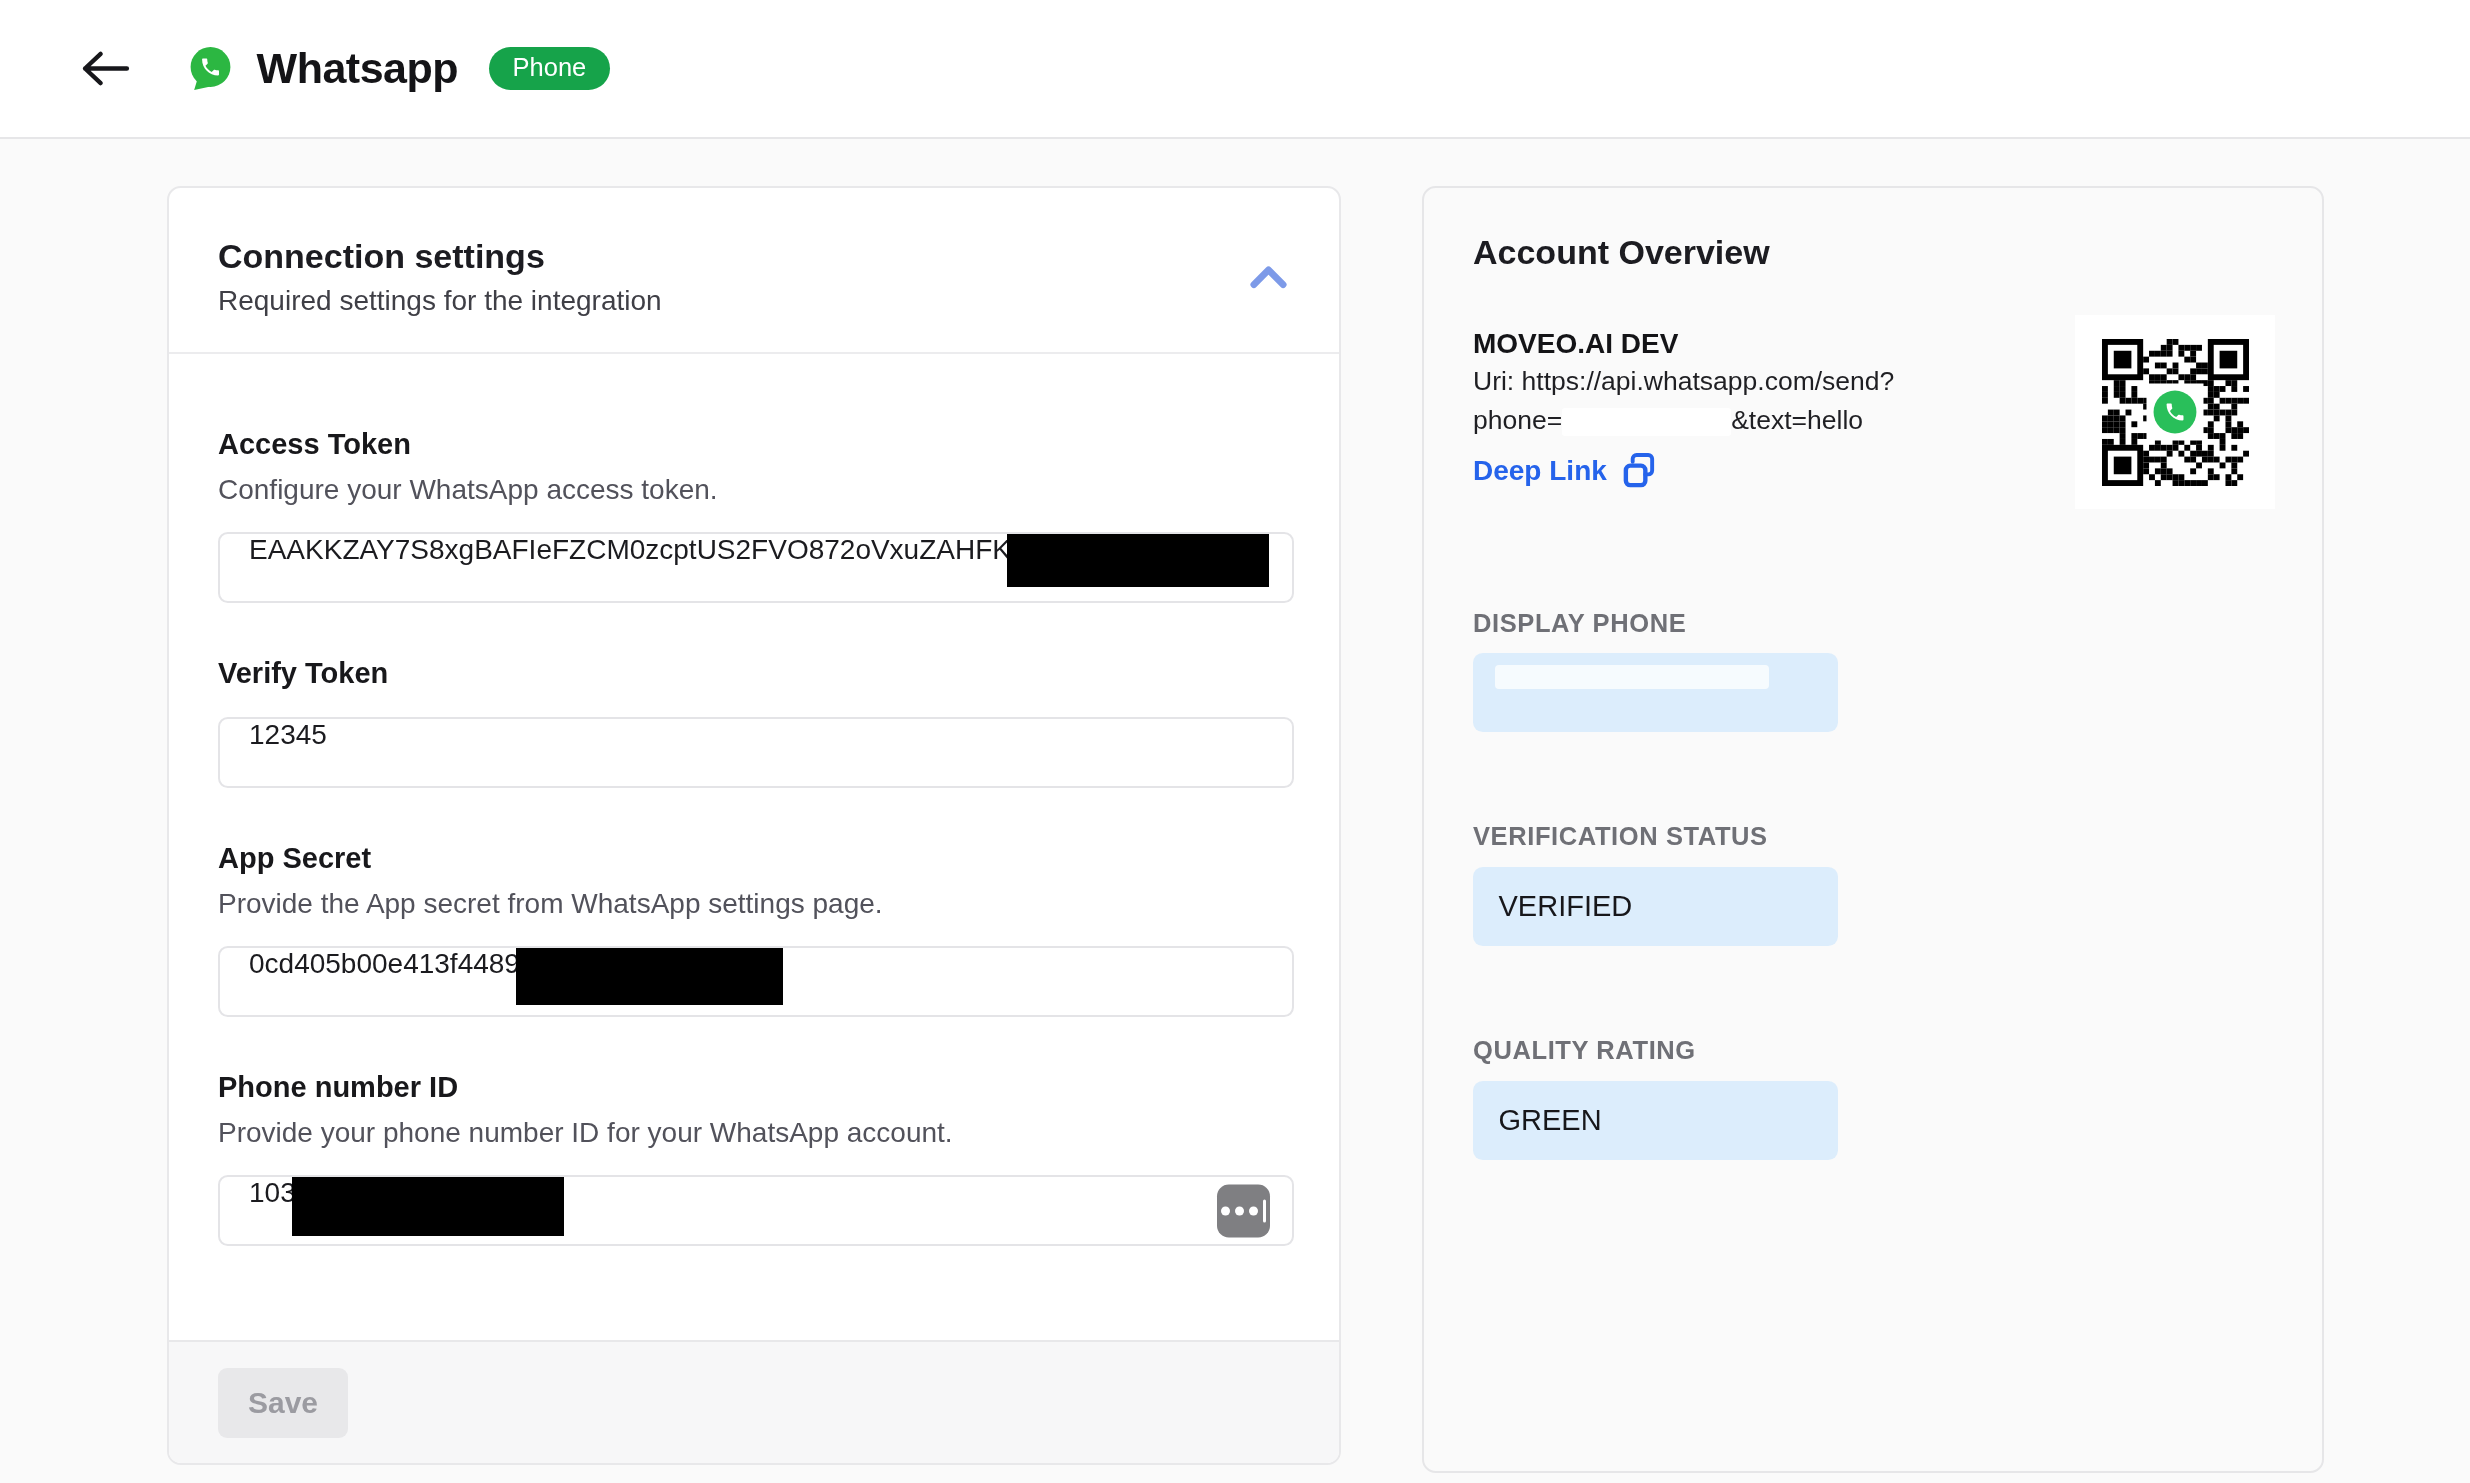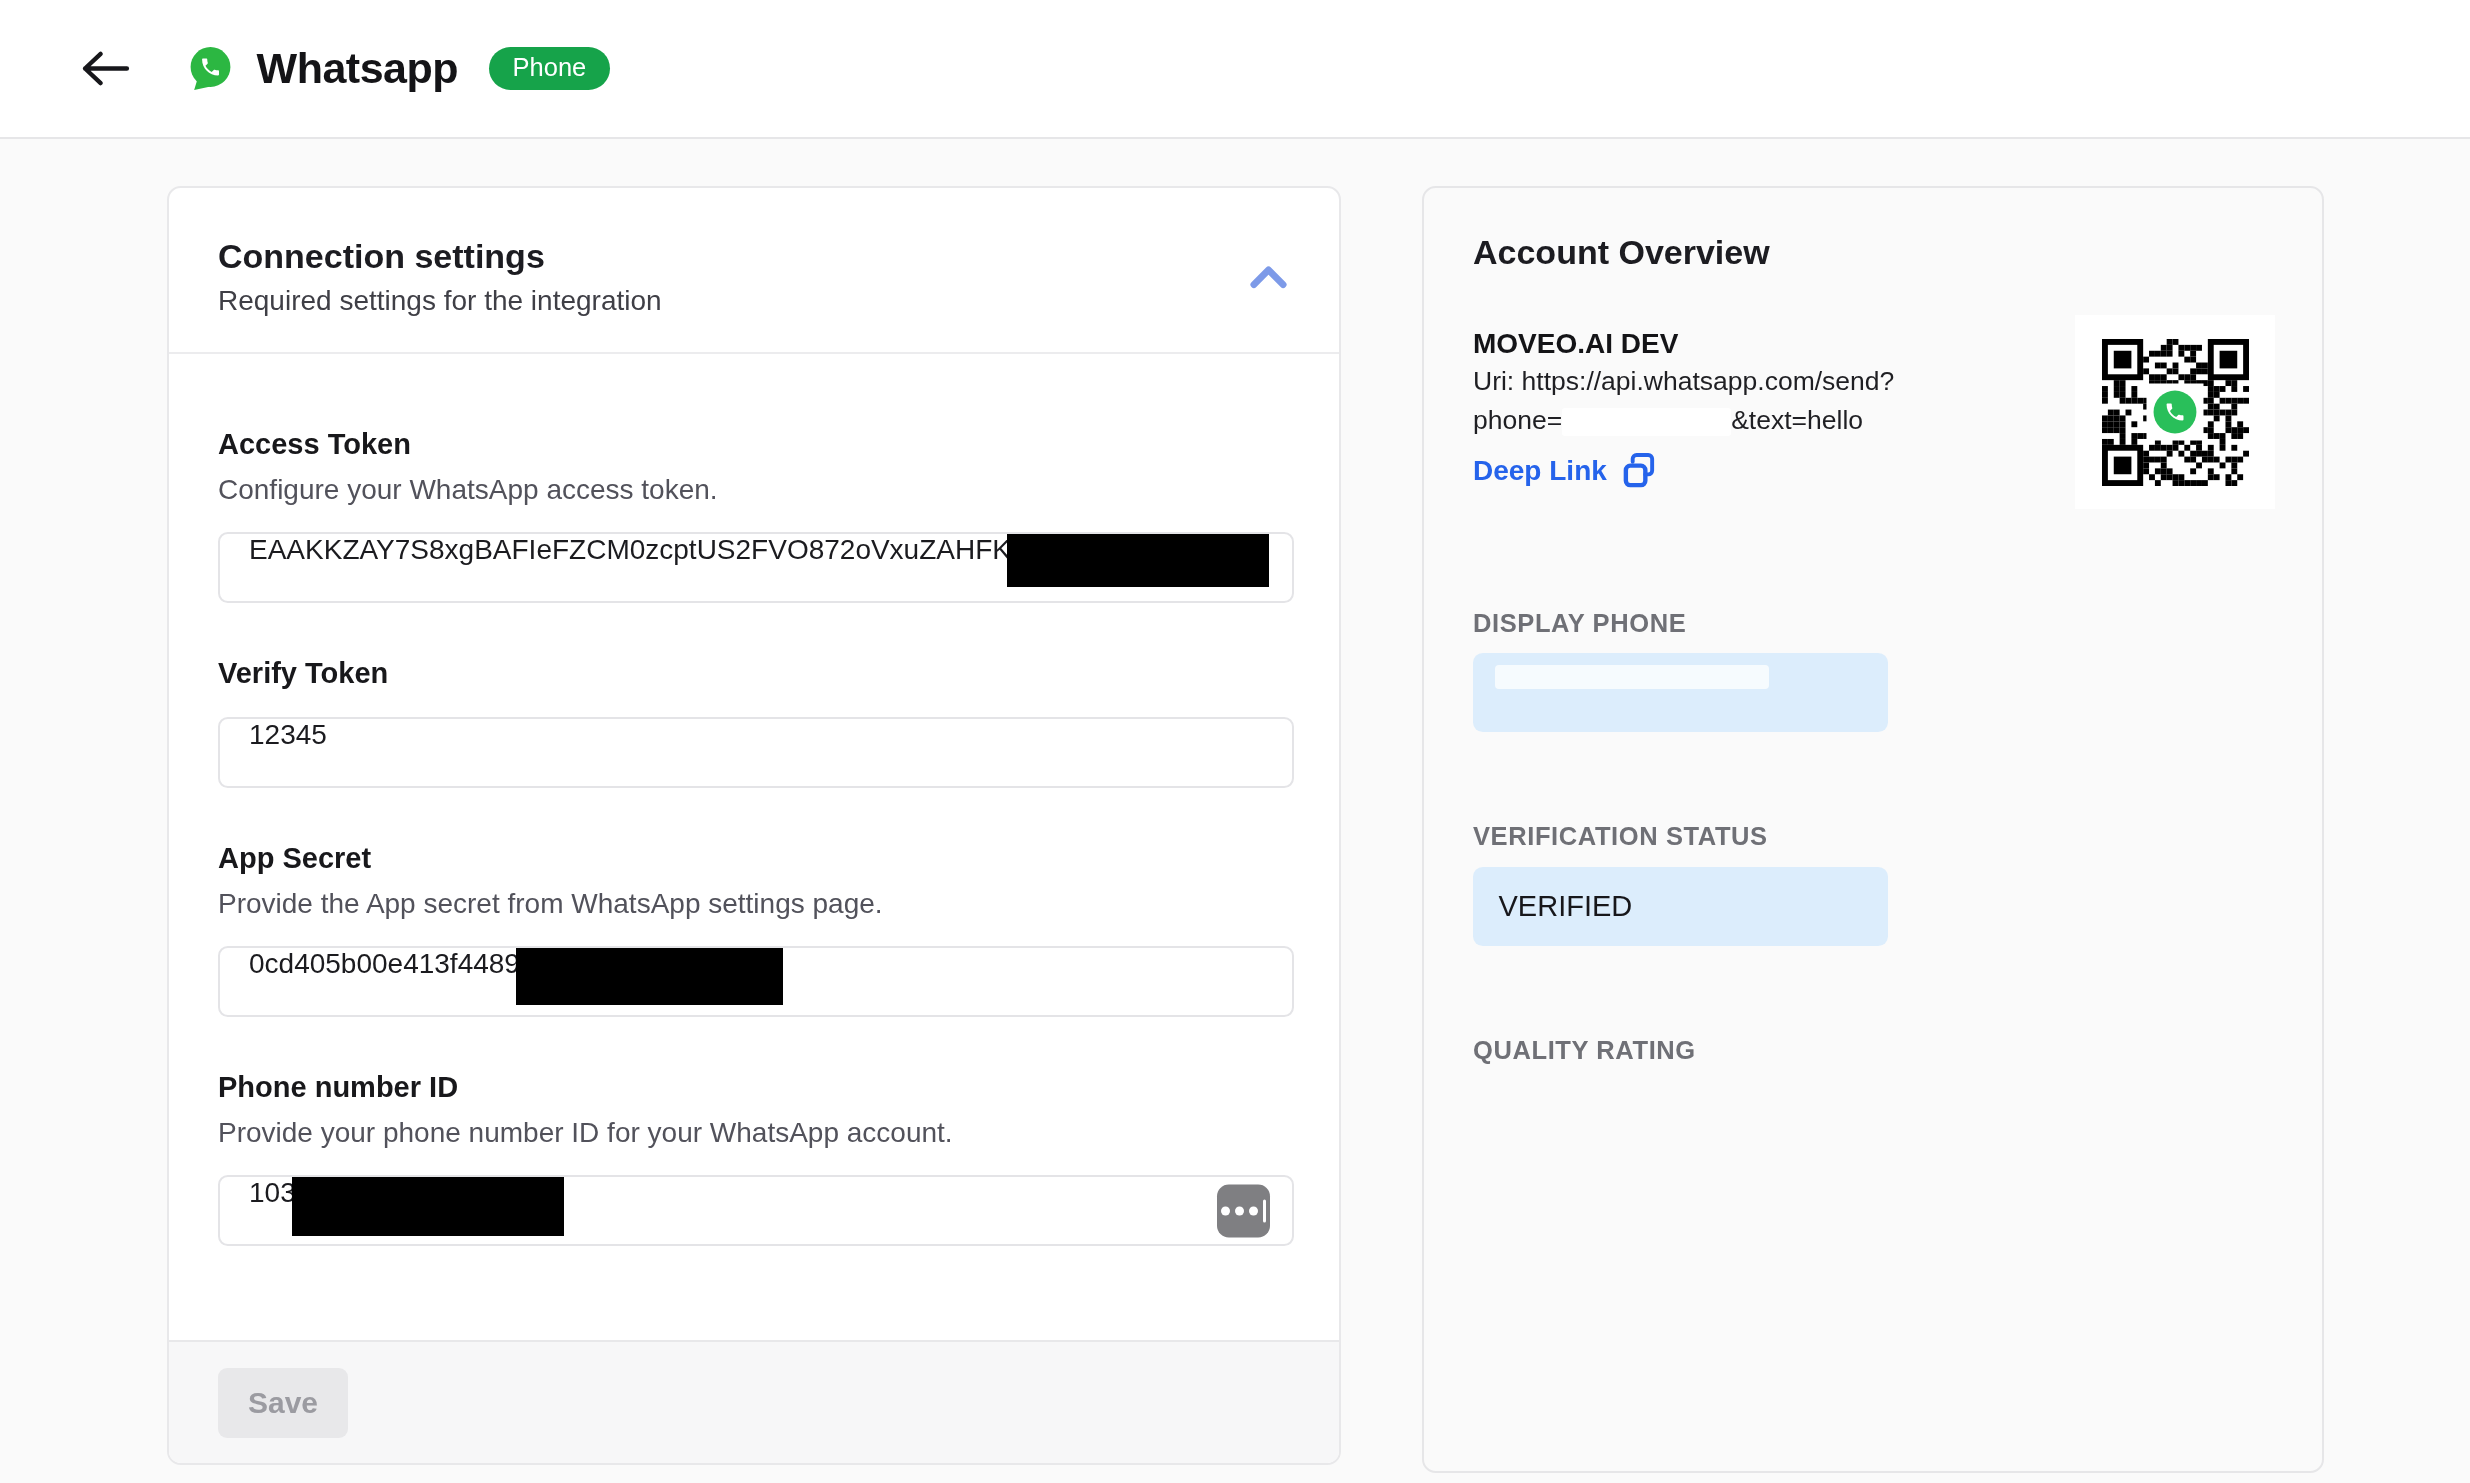--- a/index.html
+++ b/index.html
@@ -98,21 +98,21 @@
   .qr-wrap { position: relative; width: 147px; height: 147px; }
   .qr-logo {
     position: absolute; left: 50%; top: 50%; transform: translate(-50%,-50%);
     width: 57px; height: 57px; background: #fff; display: flex; align-items: center; justify-content: center;
   }
 
   .stats { margin-top: 118px; }
   .stat { margin-bottom: 90px; }
   .stat-label { font-size: 25.5px; font-weight: 700; color: #6f7076; letter-spacing: 0.6px; }
   .stat-box {
-    margin-top: 15.7px; width: 415px; height: 79px; background: #dcedfc;
+    margin-top: 15.7px; width: 365px; height: 79px; background: #dcedfc;
     border-radius: 9.8px; display: flex; align-items: center; padding-left: 25.5px;
     font-size: 29px; color: #17171b; position: relative;
   }
   .stat-box .white-strip {
     position: absolute; left: 21.6px; top: 11.8px; width: 274px; height: 23.5px;
     background: rgba(255,255,255,0.75); border-radius: 3.9px;
   }
 </style>
 </head>
 <body>
@@ -456,16 +456,19 @@
       </div>
     </div>
     <div class="stat">
       <div class="stat-label">VERIFICATION STATUS</div>
       <div class="stat-box">
         <span>VERIFIED</span>
       </div>
     </div>
     <div class="stat">
       <div class="stat-label">QUALITY RATING</div>
+      <div class="stat-box">
+        <span>GREEN</span>
+      </div>
     </div>
   </div>
 </section>
 
 
 </body></html>

